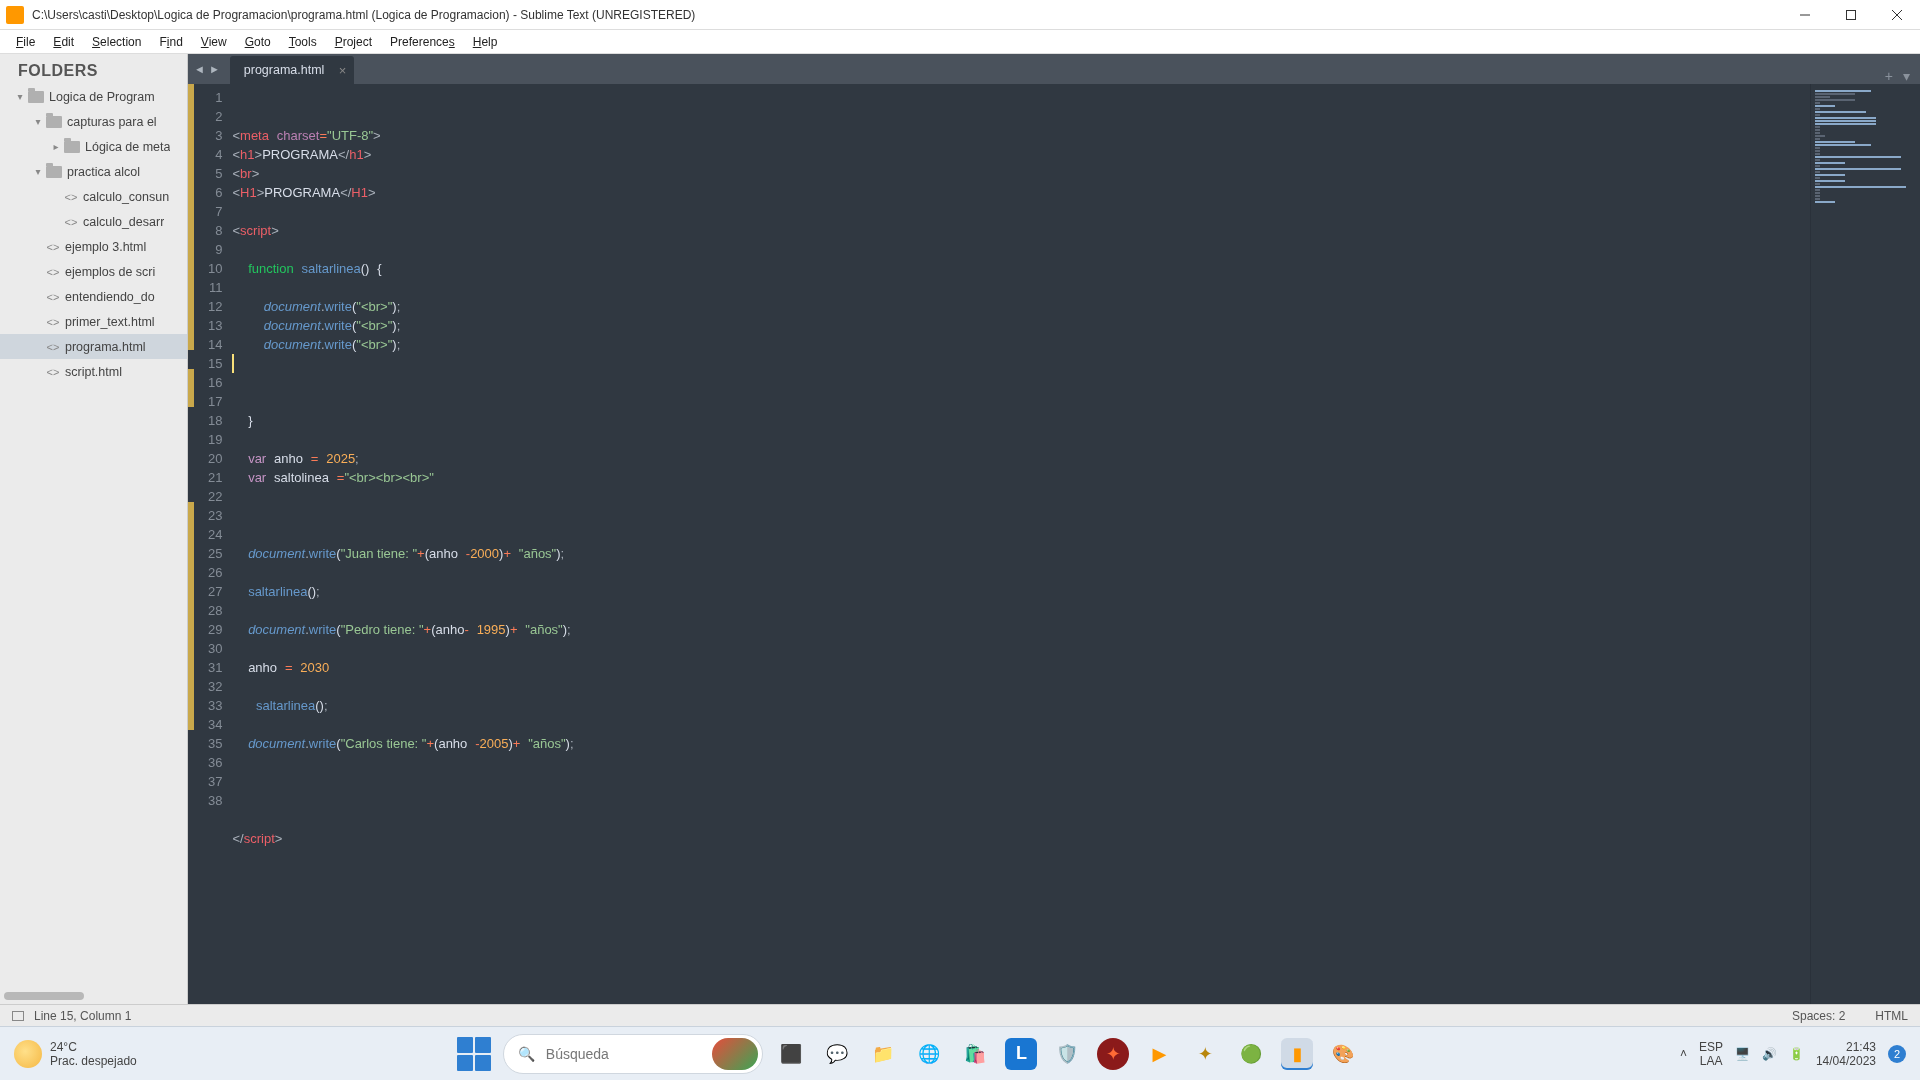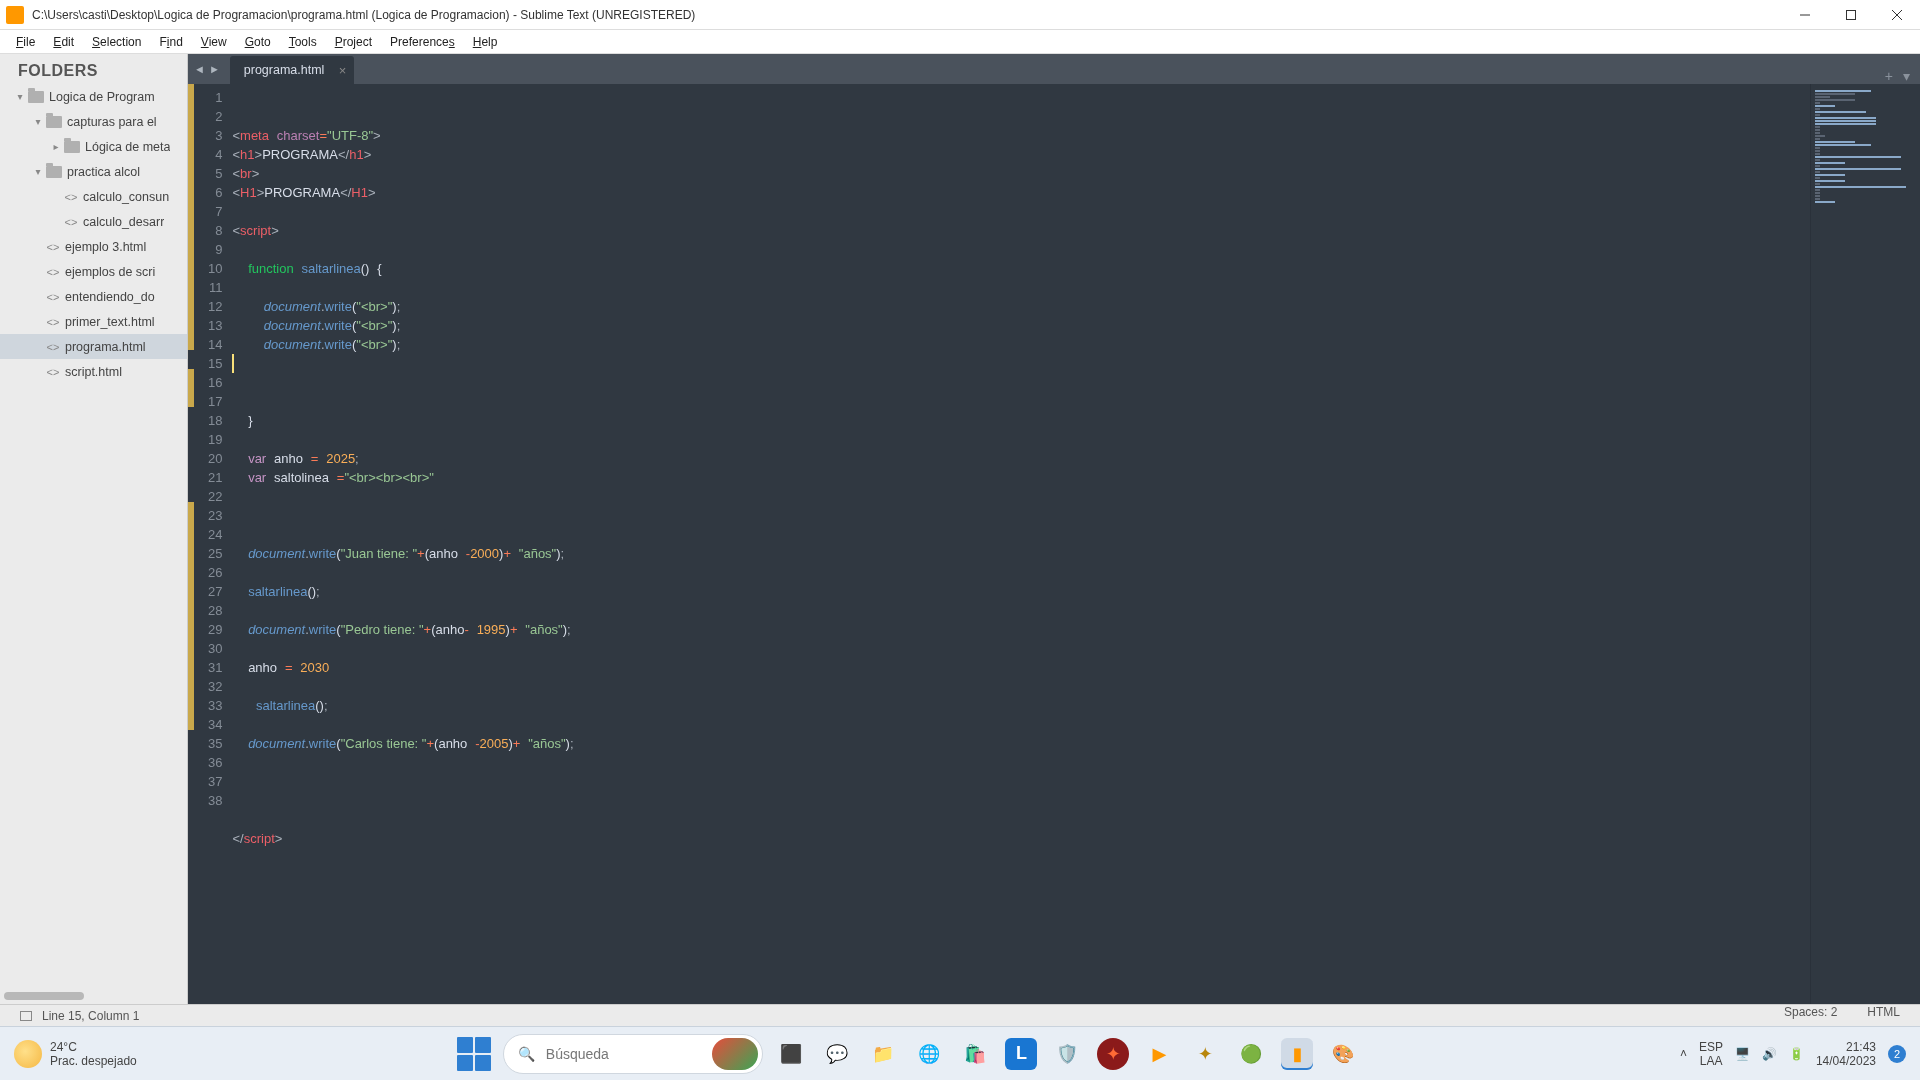--- a/index.html
+++ b/index.html
@@ -63,21 +63,21 @@
 .c-kw  { color:#22c55e; }
 .c-kw2 { color:#c594c5; }
 .c-func { color:#6699cc; }
 .c-obj { color:#6699cc; font-style:italic; }
 .c-num { color:#f9ae58; }
 .c-pun { color:#aab1bb; }
 .c-br  { color:#d8dee9; }
 .c-var { color:#d8dee9; }
 
 
-.statusbar { height:22px; background:#ebebeb; border-top:1px solid #ccc; display:flex; font-size:12px; color:#555; padding:0 20px; }
+.statusbar { height:22px; background:#ebebeb; border-top:1px solid #ccc; display:flex; align-items:center; font-size:12px; color:#555; padding:0 12px; }
 .statusbar .sb-left { display:flex; align-items:center; gap:10px; }
 .statusbar .sb-icon { width:12px; height:10px; border:1px solid #888; display:inline-block; }
 .statusbar .sb-right { margin-left:auto; display:flex; gap:30px; }
 .hscroll { position:absolute; left:0; bottom:0; height:12px; width:120px; }
 .hscroll .thumb { height:8px; margin-top:2px; width:80px; background:#b8b8b8; border-radius:4px; }
 
 
 .taskbar { height:54px; background:#e8eef5; border-top:1px solid #c9d2dc; display:flex; align-items:center; padding:2px 14px; }
 .weather { display:flex; align-items:center; gap:8px; font-size:12px; color:#444; }
 .weather .sun { width:28px; height:28px; border-radius:50%; background:radial-gradient(circle at 40% 40%, #ffe08a, #f5b742); }

